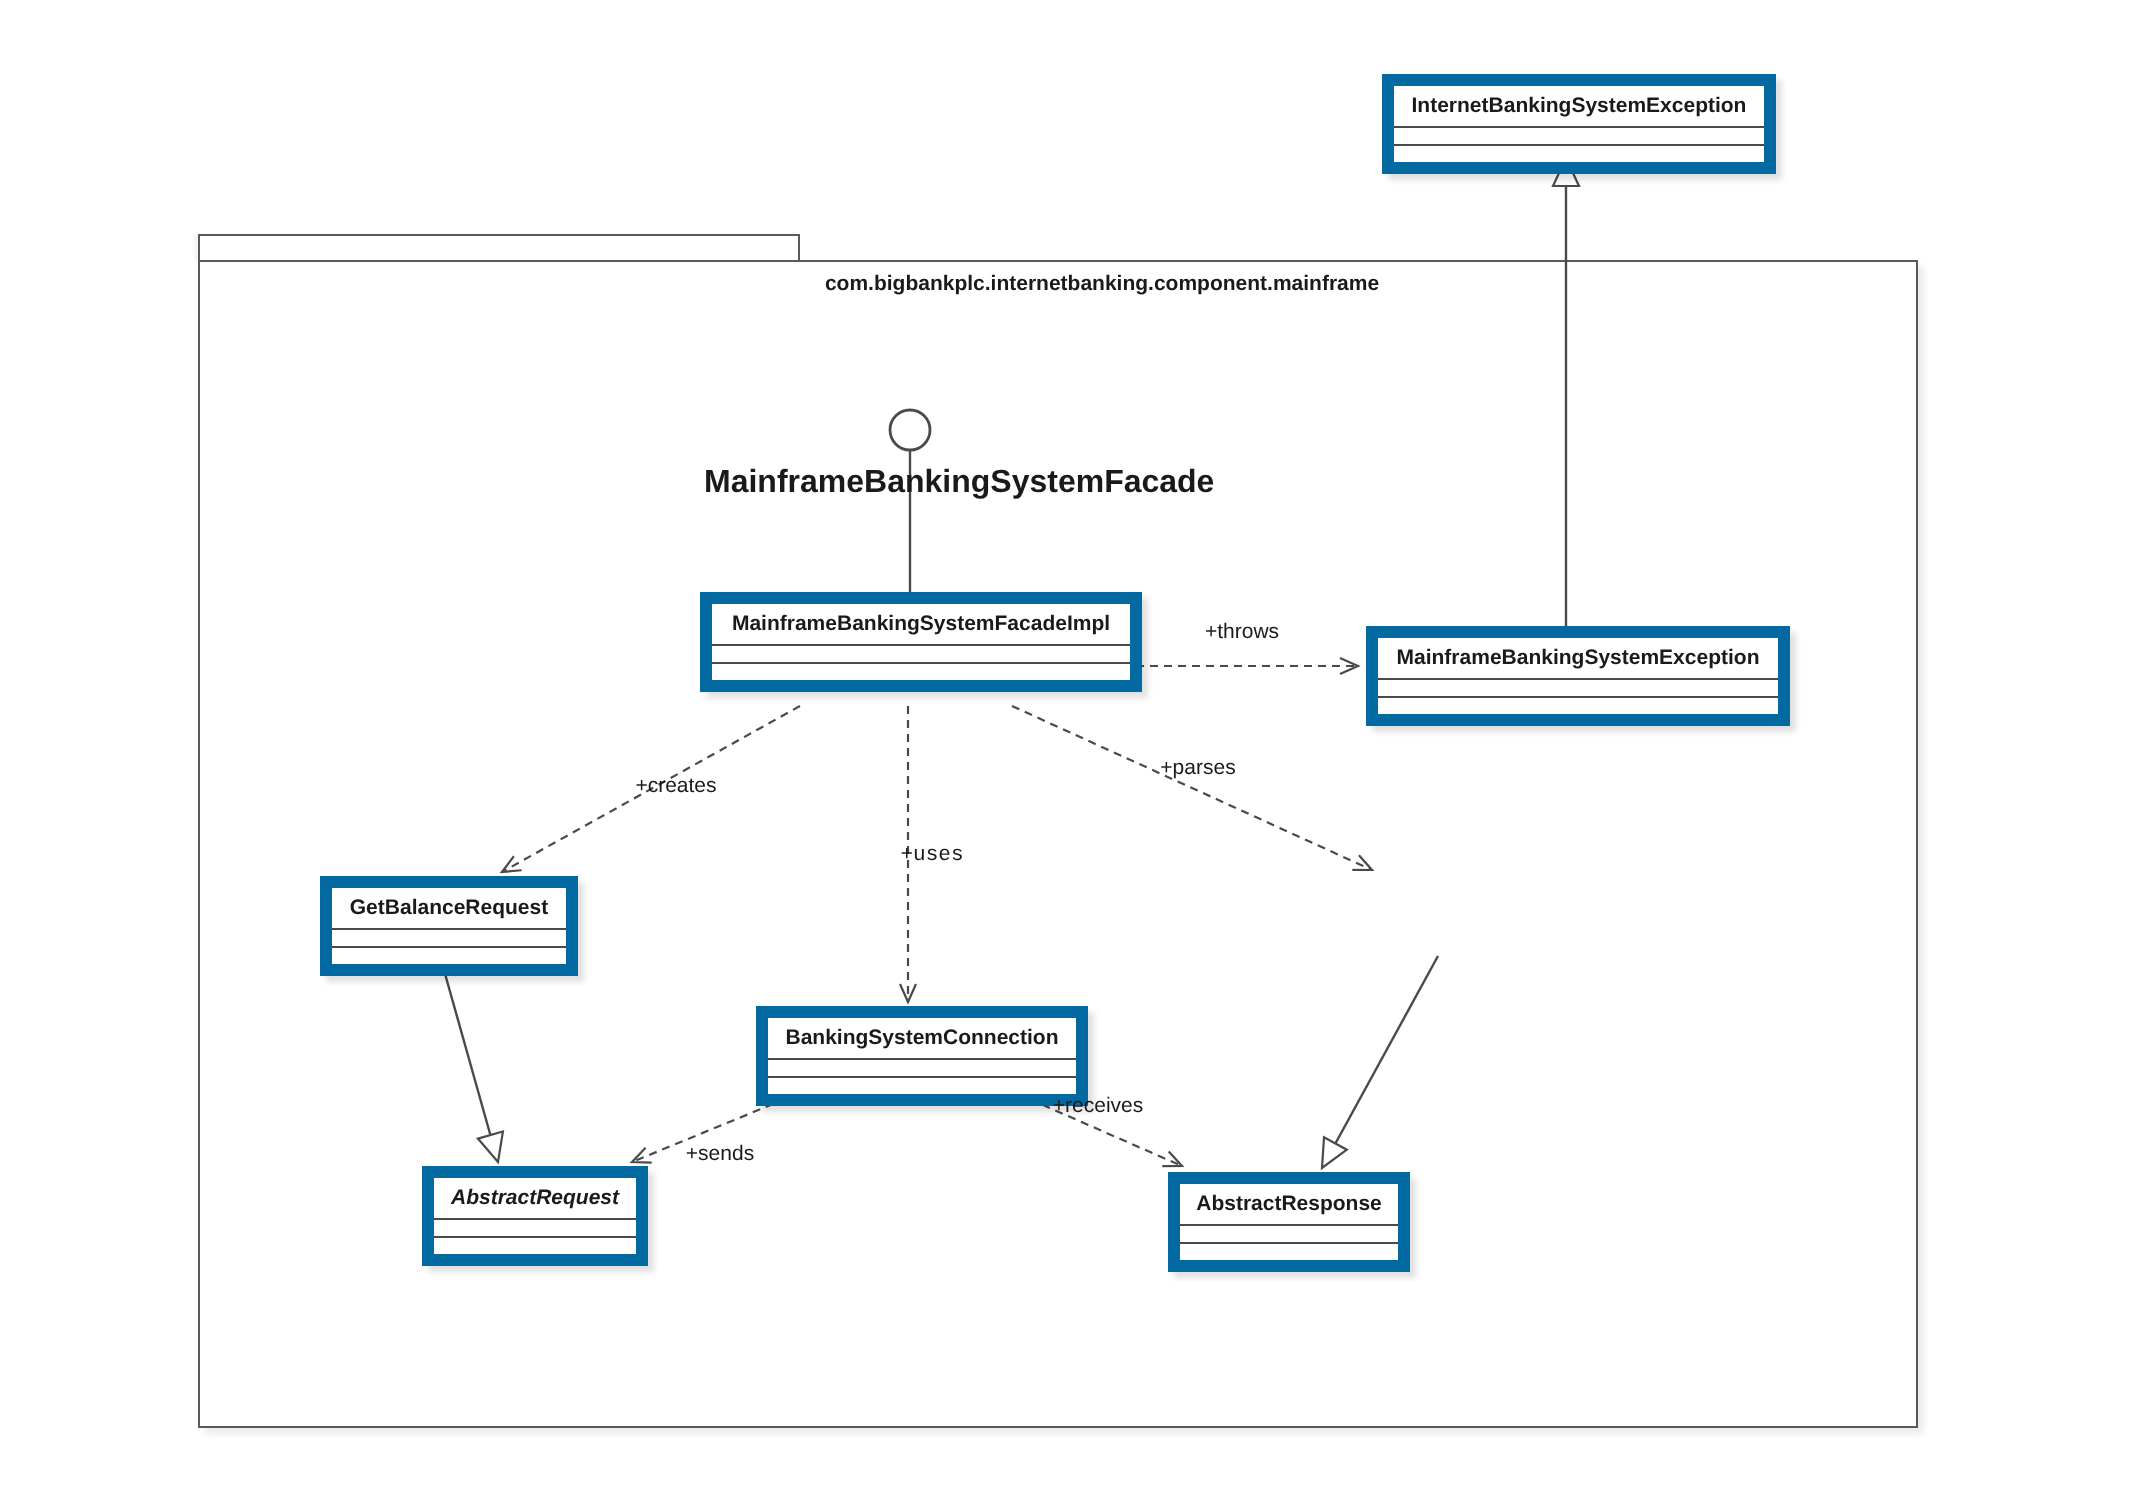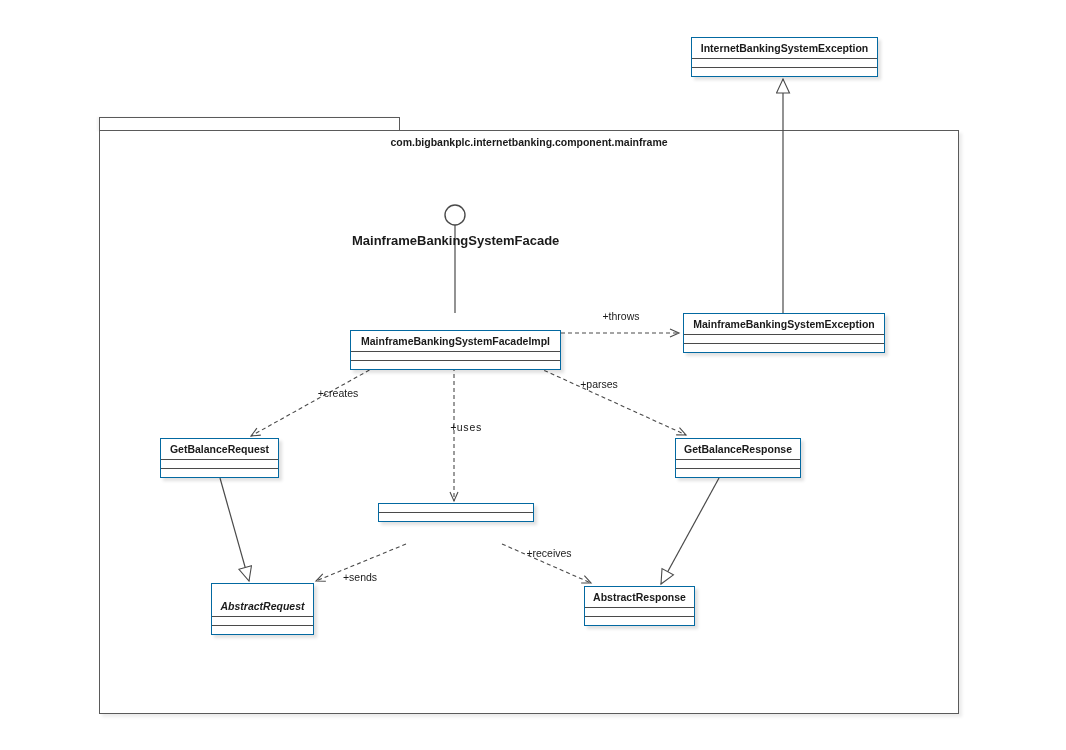--- a/index.html
+++ b/index.html
@@ -27,58 +27,59 @@
     border: 1px solid #5a5a5a;
     box-shadow: 3px 3px 3px rgba(0,0,0,0.08);
     z-index: 0;
   }
   .pkg-label {
     position: absolute;
     text-align: center;
     font-weight: bold;
     font-size: 10.5px;
     z-index: 3;
+    padding-left: 22px;
   }
   
   .class-box {
     position: absolute;
     background: #ffffff;
-    border: 1px solid #0369a1;
+    border: 6px solid #0369a1;
     box-shadow: 3px 3px 3px rgba(0,0,0,0.12);
     z-index: 2;
   }
   .class-name {
     height: 20px;
     line-height: 20px;
     text-align: center;
     font-weight: bold;
     font-size: 10.5px;
     white-space: nowrap;
     overflow: hidden;
     padding: 0 4px;
     border-bottom: 1px solid #4a4a4a;
   }
-  .class-name.abstract { font-style: italic; margin-top: 12px; }
+  .class-name.abstract { font-style: italic; }
   .compartment { height: 8px; background: #ffffff; }
   .compartment.ops { border-top: 1px solid #4a4a4a; }
   
   svg.lines { position: absolute; left: 0; top: 0; z-index: 1; }
   
   .edge-label {
     position: absolute;
     transform: translate(-50%, -50%);
     font-size: 10.5px;
     white-space: nowrap;
     z-index: 3;
   }
   .iface-label {
     position: absolute;
     text-align: right;
     font-weight: bold;
-    font-size: 13px;
+    font-size: 16px;
     white-space: nowrap;
     z-index: 3;
   }
 </style>
 </head>
 <body>
 
 <div class="canvas">
 
   <div class="pkg-tab" style="left:99px; top:117px; width:299px; height:13px;"></div>
@@ -111,45 +112,41 @@
   </svg>
 
   <div class="iface-label" style="left:352px; top:233px; width:200px;">MainframeBankingSystemFacade</div>
 
   <div class="class-box" style="left:691px; top:37px; width:185px;">
     <div class="class-name">InternetBankingSystemException</div>
     <div class="compartment attrs"></div>
     <div class="compartment ops"></div>
   </div>
 
-  <div class="class-box" style="left:350px; top:330px; width:209px;">
+  <div class="class-box" style="left:350px; top:296px; width:209px;">
     <div class="class-name">MainframeBankingSystemFacadeImpl</div>
     <div class="compartment attrs"></div>
     <div class="compartment ops"></div>
   </div>
 
   <div class="class-box" style="left:683px; top:313px; width:200px;">
     <div class="class-name">MainframeBankingSystemException</div>
     <div class="compartment attrs"></div>
     <div class="compartment ops"></div>
   </div>
 
   <div class="class-box" style="left:160px; top:438px; width:117px;">
     <div class="class-name">GetBalanceRequest</div>
     <div class="compartment attrs"></div>
     <div class="compartment ops"></div>
   </div>
 
-  <div class="class-box" style="left:675px; top:438px; width:124px;">
-    <div class="class-name">GetBalanceResponse</div>
-    <div class="compartment attrs"></div>
-    <div class="compartment ops"></div>
-  </div>
 
   <div class="class-box" style="left:378px; top:503px; width:154px;">
+    <div class="class-name">BankingSystemConnection</div>
     <div class="compartment attrs"></div>
     <div class="compartment ops"></div>
   </div>
 
   <div class="class-box" style="left:211px; top:583px; width:101px;">
     <div class="class-name abstract">AbstractRequest</div>
     <div class="compartment attrs"></div>
     <div class="compartment ops"></div>
   </div>
 

